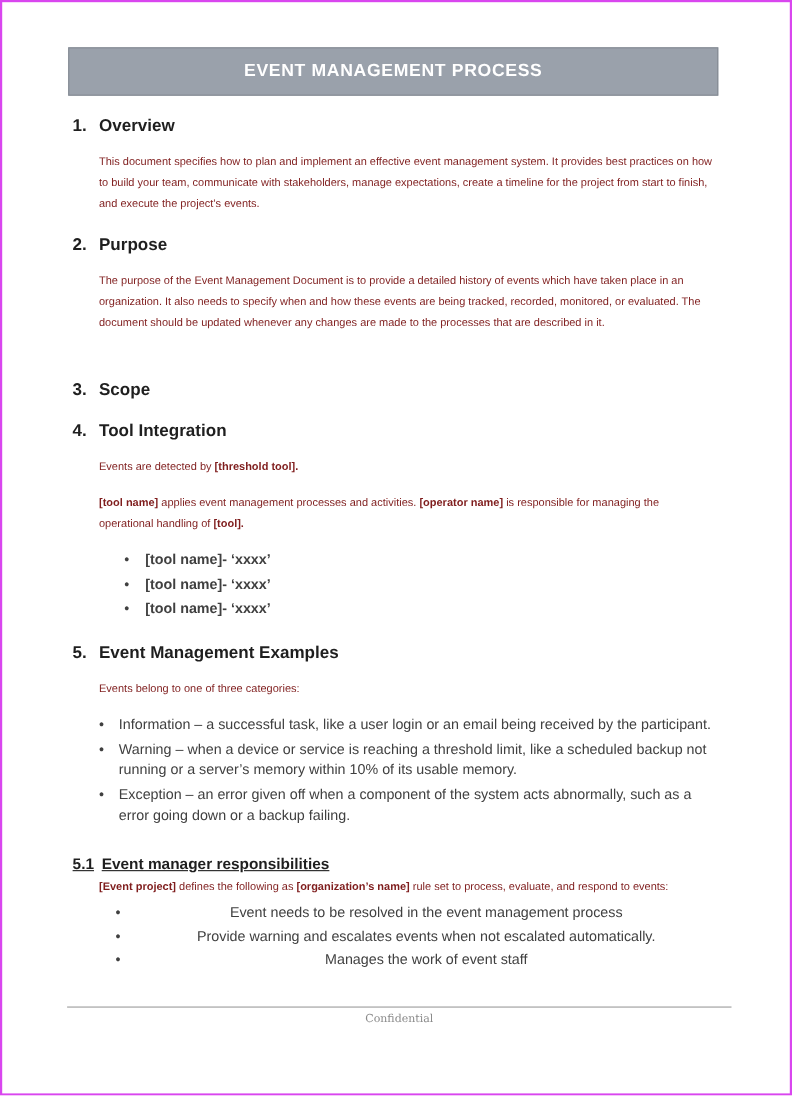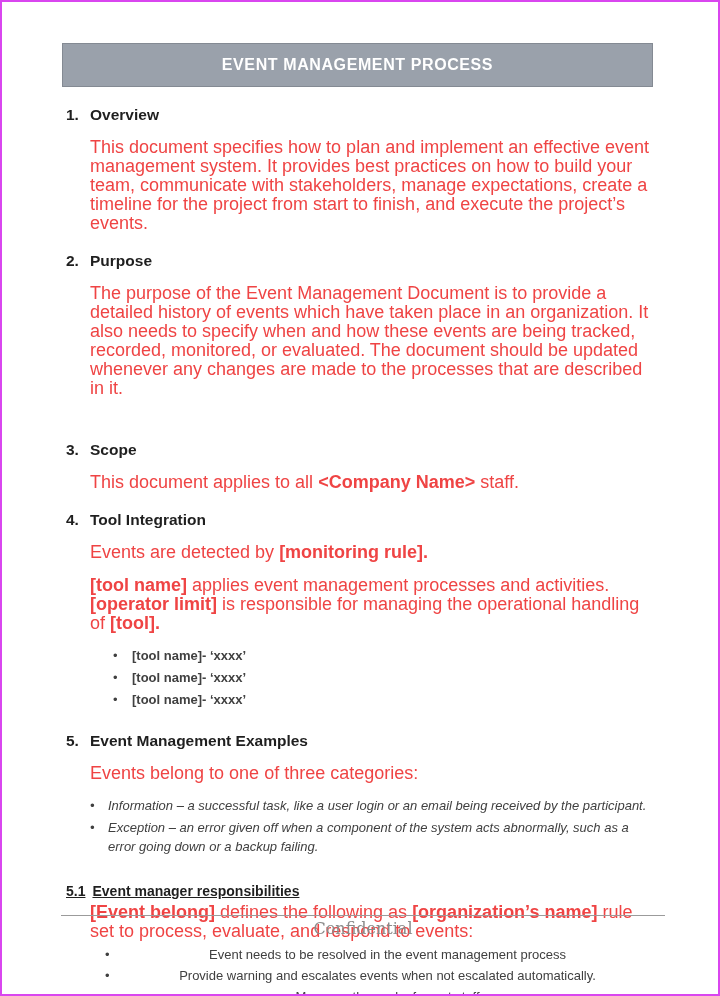--- a/index.html
+++ b/index.html
@@ -28,48 +28,48 @@
   }
   h2.sec-h .num { width:24px; flex:0 0 24px; }
   h2.sec-h.gap-top { margin-top:42px; }
   h2.sec-h.gap-mid { margin-top:22px; }
   h3.sub-h {
     display:flex; margin:26px 0 0 2px; font-size:14px; font-weight:bold;
     color:#1f1f1f; line-height:18px;text-decoration:underline;
   }
   h3.sub-h .num { margin-right:7px; }
   p.body {
-    margin:14px 0 0 26px; font-size:18px; line-height:19px; color:#ef4444;
+    margin:14px 0 0 26px; font-size:10px; line-height:19px; color:#7f1d1d;
   }
   p.body.tight { margin-top:3px; }
   .b { font-weight:bold; }
   ul.blist {
     list-style:none; margin:13px 0 0 0; padding:0;
     font-size:13px; line-height:19px; color:#404040;
   }
   ul.blist li { position:relative; margin-top:3px; }
   ul.blist li::before { content:"\2022"; position:absolute; left:0; }
   
   ul.wide { margin-left:26px; }
-  ul.wide li { padding-left:18px;font-style:italic; }
+  ul.wide li { padding-left:18px; }
   
   ul.mid  { margin-left:41px; margin-top:4px; }
   ul.mid  li { padding-left:19px; margin-top:2px;text-align:center; }
   
   ul.deep { margin-left:49px; }
   ul.deep li { padding-left:19px; }
   .footer {
     position:absolute; left:59px; right:53px; top:913px;
     border-top:1px solid #9b9b9b;
     text-align:center;
   }
   .footer .conf {
     display:inline-block; margin-top:3px;
     font-family:"DejaVu Serif", serif;
-    font-size:16px; color:#8a8a8a;
+    font-size:10px; color:#8a8a8a;
   }
 </style>
 </head>
 <body>
 
 <div class="page">
 
   <div class="titlebar">
     <span class="title">EVENT MANAGEMENT PROCESS</span>
   </div>
@@ -90,55 +90,55 @@
         <span class="ttl">Purpose</span>
       </h2>
       <p class="body"><span>The purpose of the Event Management Document is to provide a detailed history of events which have taken place in an organization. It also needs to specify when and how these events are being tracked, recorded, monitored, or evaluated. The document should be updated whenever any changes are made to the processes that are described in it.</span></p>
     </section>
 
     <section>
       <h2 class="sec-h gap-top">
         <span class="num">3.</span>
         <span class="ttl">Scope</span>
       </h2>
-      <p class="body"><span>This document applies to all </span><span class="b">&lt;Company Name&gt;</span><span> staff.</span></p>
     </section>
 
     <section>
       <h2 class="sec-h">
         <span class="num">4.</span>
         <span class="ttl">Tool Integration</span>
       </h2>
-      <p class="body"><span>Events are detected by </span><span class="b">[monitoring rule].</span></p>
-      <p class="body"><span class="b">[tool name]</span><span> applies event management processes and activities. </span><span class="b">[operator limit]</span><span> is responsible for managing the operational handling of </span><span class="b">[tool].</span></p>
+      <p class="body"><span>Events are detected by </span><span class="b">[threshold tool].</span></p>
+      <p class="body"><span class="b">[tool name]</span><span> applies event management processes and activities. </span><span class="b">[operator name]</span><span> is responsible for managing the operational handling of </span><span class="b">[tool].</span></p>
       <ul class="blist deep">
           <li><span class="b">[tool name]- ‘xxxx’</span></li>
           <li><span class="b">[tool name]- ‘xxxx’</span></li>
           <li><span class="b">[tool name]- ‘xxxx’</span></li>
         </ul>
     </section>
 
     <section>
       <h2 class="sec-h gap-mid">
         <span class="num">5.</span>
         <span class="ttl">Event Management Examples</span>
       </h2>
       <p class="body"><span>Events belong to one of three categories:</span></p>
       <ul class="blist wide">
           <li><span>Information – a successful task, like a user login or an email being received by the participant.</span></li>
+          <li><span>Warning – when a device or service is reaching a threshold limit, like a scheduled backup not running or a server’s memory within 10% of its usable memory.</span></li>
           <li><span>Exception – an error given off when a component of the system acts abnormally, such as a error going down or a backup failing.</span></li>
         </ul>
     </section>
 
     <section>
       <h3 class="sub-h">
         <span class="num">5.1</span>
         <span class="ttl">Event manager responsibilities</span>
       </h3>
-      <p class="body tight"><span class="b">[Event belong]</span><span> defines the following as </span><span class="b">[organization’s name]</span><span> rule set to process, evaluate, and respond to events:</span></p>
+      <p class="body tight"><span class="b">[Event project]</span><span> defines the following as </span><span class="b">[organization’s name]</span><span> rule set to process, evaluate, and respond to events:</span></p>
       <ul class="blist mid">
           <li><span>Event needs to be resolved in the event management process</span></li>
           <li><span>Provide warning and escalates events when not escalated automatically.</span></li>
           <li><span>Manages the work of event staff</span></li>
         </ul>
     </section>
 
   </div>
 
   <div class="footer">

